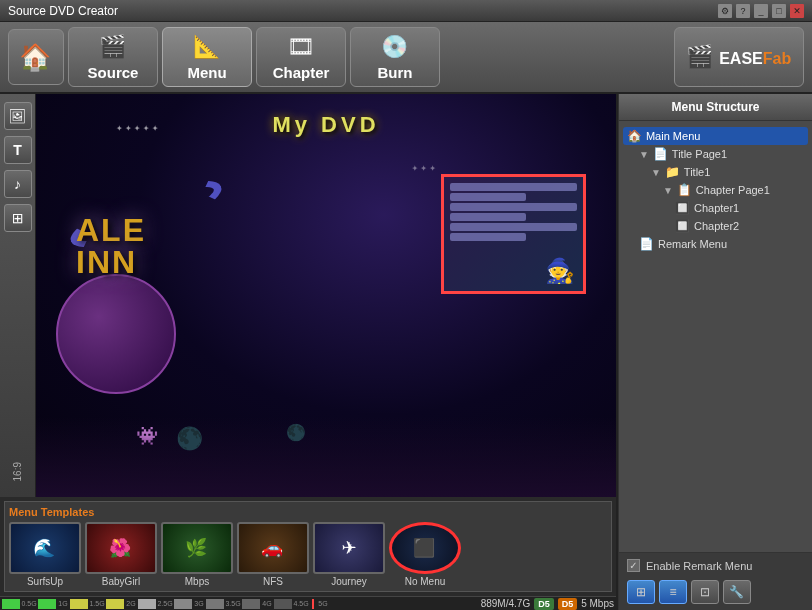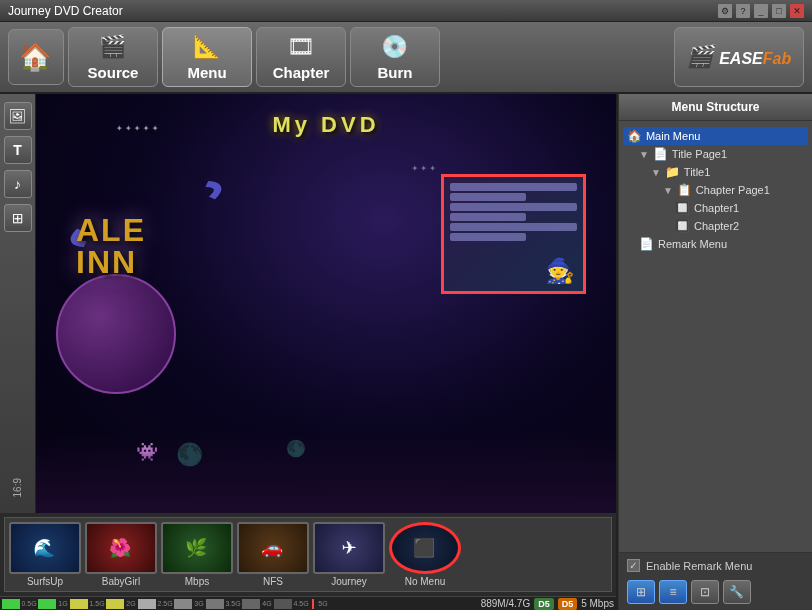--- a/index.html
+++ b/index.html
@@ -87,21 +87,20 @@
       margin-left: auto;
       display: flex;
       align-items: center;
       background: linear-gradient(to bottom, #7a7a7a, #555);
       border: 1px solid #888;
       border-radius: 6px;
       height: 60px;
       padding: 0 4px;
       min-width: 130px;
       justify-content: center;
-      font-style: italic;
     }
     .logo-text {
       font-size: 18px;
       font-weight: bold;
       color: #fff;
     }
 
     
     #main-area {
       display: flex;
@@ -430,21 +429,21 @@
     }
     .right-tool-btn.active {
       background: linear-gradient(to bottom, #4488cc, #2255aa);
       border-color: #66aaff;
     }
   </style>
 </head>
 <body>
 
 <div id="title-bar">
-  <span>Journey DVD Creator</span>
+  <span>Source DVD Creator</span>
   <div id="title-bar-controls">
     <button class="title-btn">⚙</button>
     <button class="title-btn">?</button>
     <button class="title-btn">_</button>
     <button class="title-btn">□</button>
     <button class="title-btn" style="background:#cc4444;">✕</button>
   </div>
 </div>
 
 <div id="toolbar">
@@ -521,20 +520,21 @@
             <div class="thumb-line"></div>
             <div class="thumb-line short"></div>
             <div style="position:absolute; bottom:6px; right:8px; font-size:24px;">🧙</div>
           </div>
         </div>
 
       </div>
     </div>
 
     <div id="templates-area">
+      <div id="templates-header">Menu Templates</div>
       <div id="templates-list">
         <div class="template-item">
           <div class="template-thumb tmpl-surfsup">
             <span style="font-size:18px;">🌊</span>
           </div>
           <span class="template-label">SurfsUp</span>
         </div>
         <div class="template-item">
           <div class="template-thumb tmpl-babygirl">
             <span style="font-size:18px;">🌺</span>

